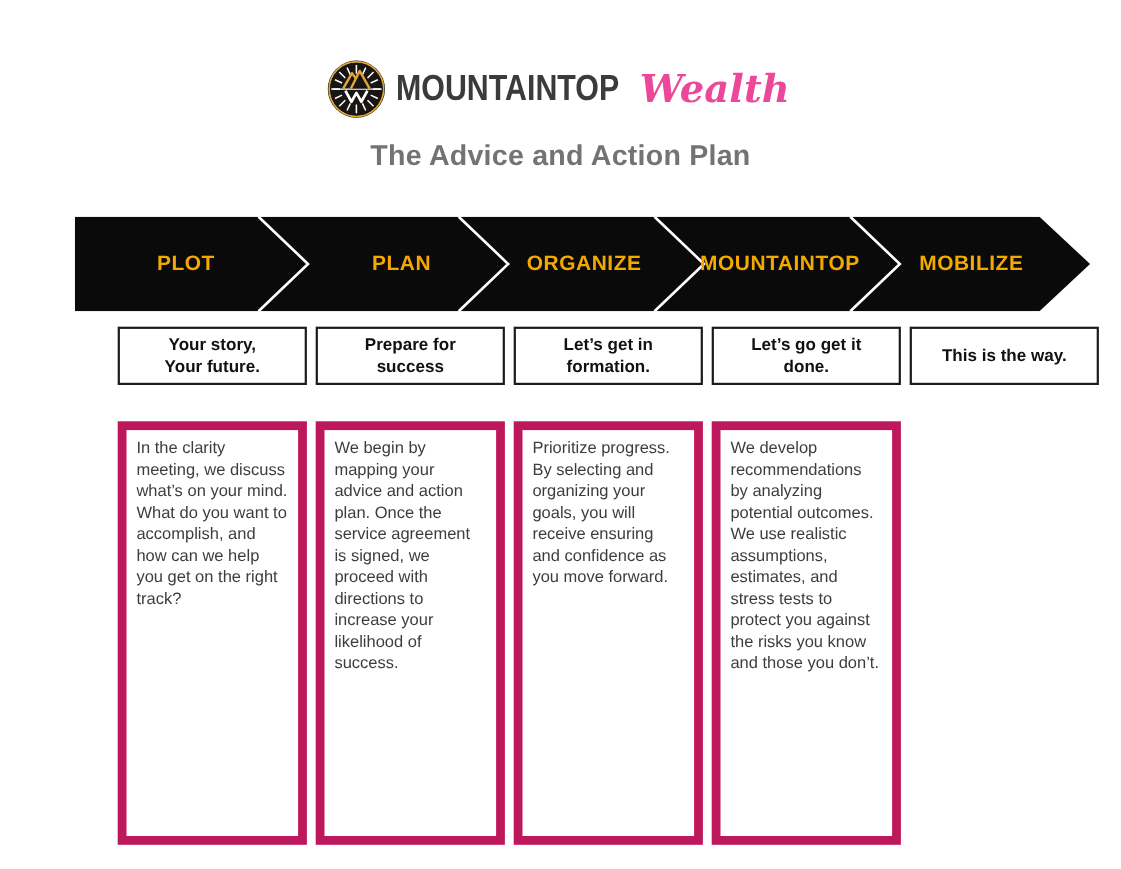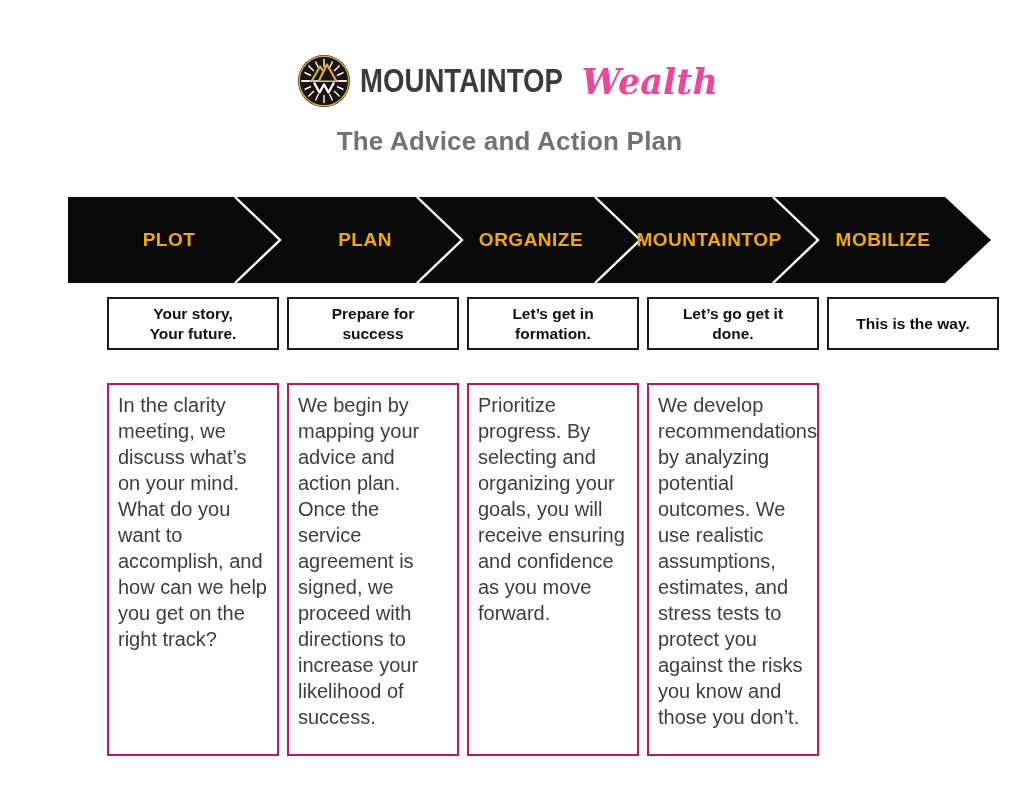--- a/index.html
+++ b/index.html
@@ -42,23 +42,23 @@
   .row{position:absolute;left:68px;display:grid;grid-template-columns:repeat(5,172px);grid-column-gap:8px;margin-left:39px;}
   .row-subtitles{top:297px;}
   .row-descriptions{top:383px;}
   .subtitle-box{
     height:49px;border:2px solid #1a1a1a;background:#fff;
     display:flex;align-items:center;justify-content:center;text-align:center;
     font-size:15.5px;font-weight:700;color:#111;line-height:1.25;
     white-space:pre-line;padding:0 4px;
   }
   .description-box{
-    height:355px;border:2px solid #be185d;background:#fff;
+    height:355px;border:8px solid #be185d;background:#fff;
     padding:7px 9px;box-sizing:content-box;
-    font-size:20px;color:#3d3d3d;line-height:1.3;text-align:left;
+    font-size:15px;color:#3d3d3d;line-height:1.3;text-align:left;
   }
 </style>
 </head>
 <body>
 
 <div class="page">
 
   <header class="brand-header">
     <svg width="54" height="54" viewBox="0 0 54 54">
       <circle cx="27" cy="27" r="26" fill="#181512"></circle>

